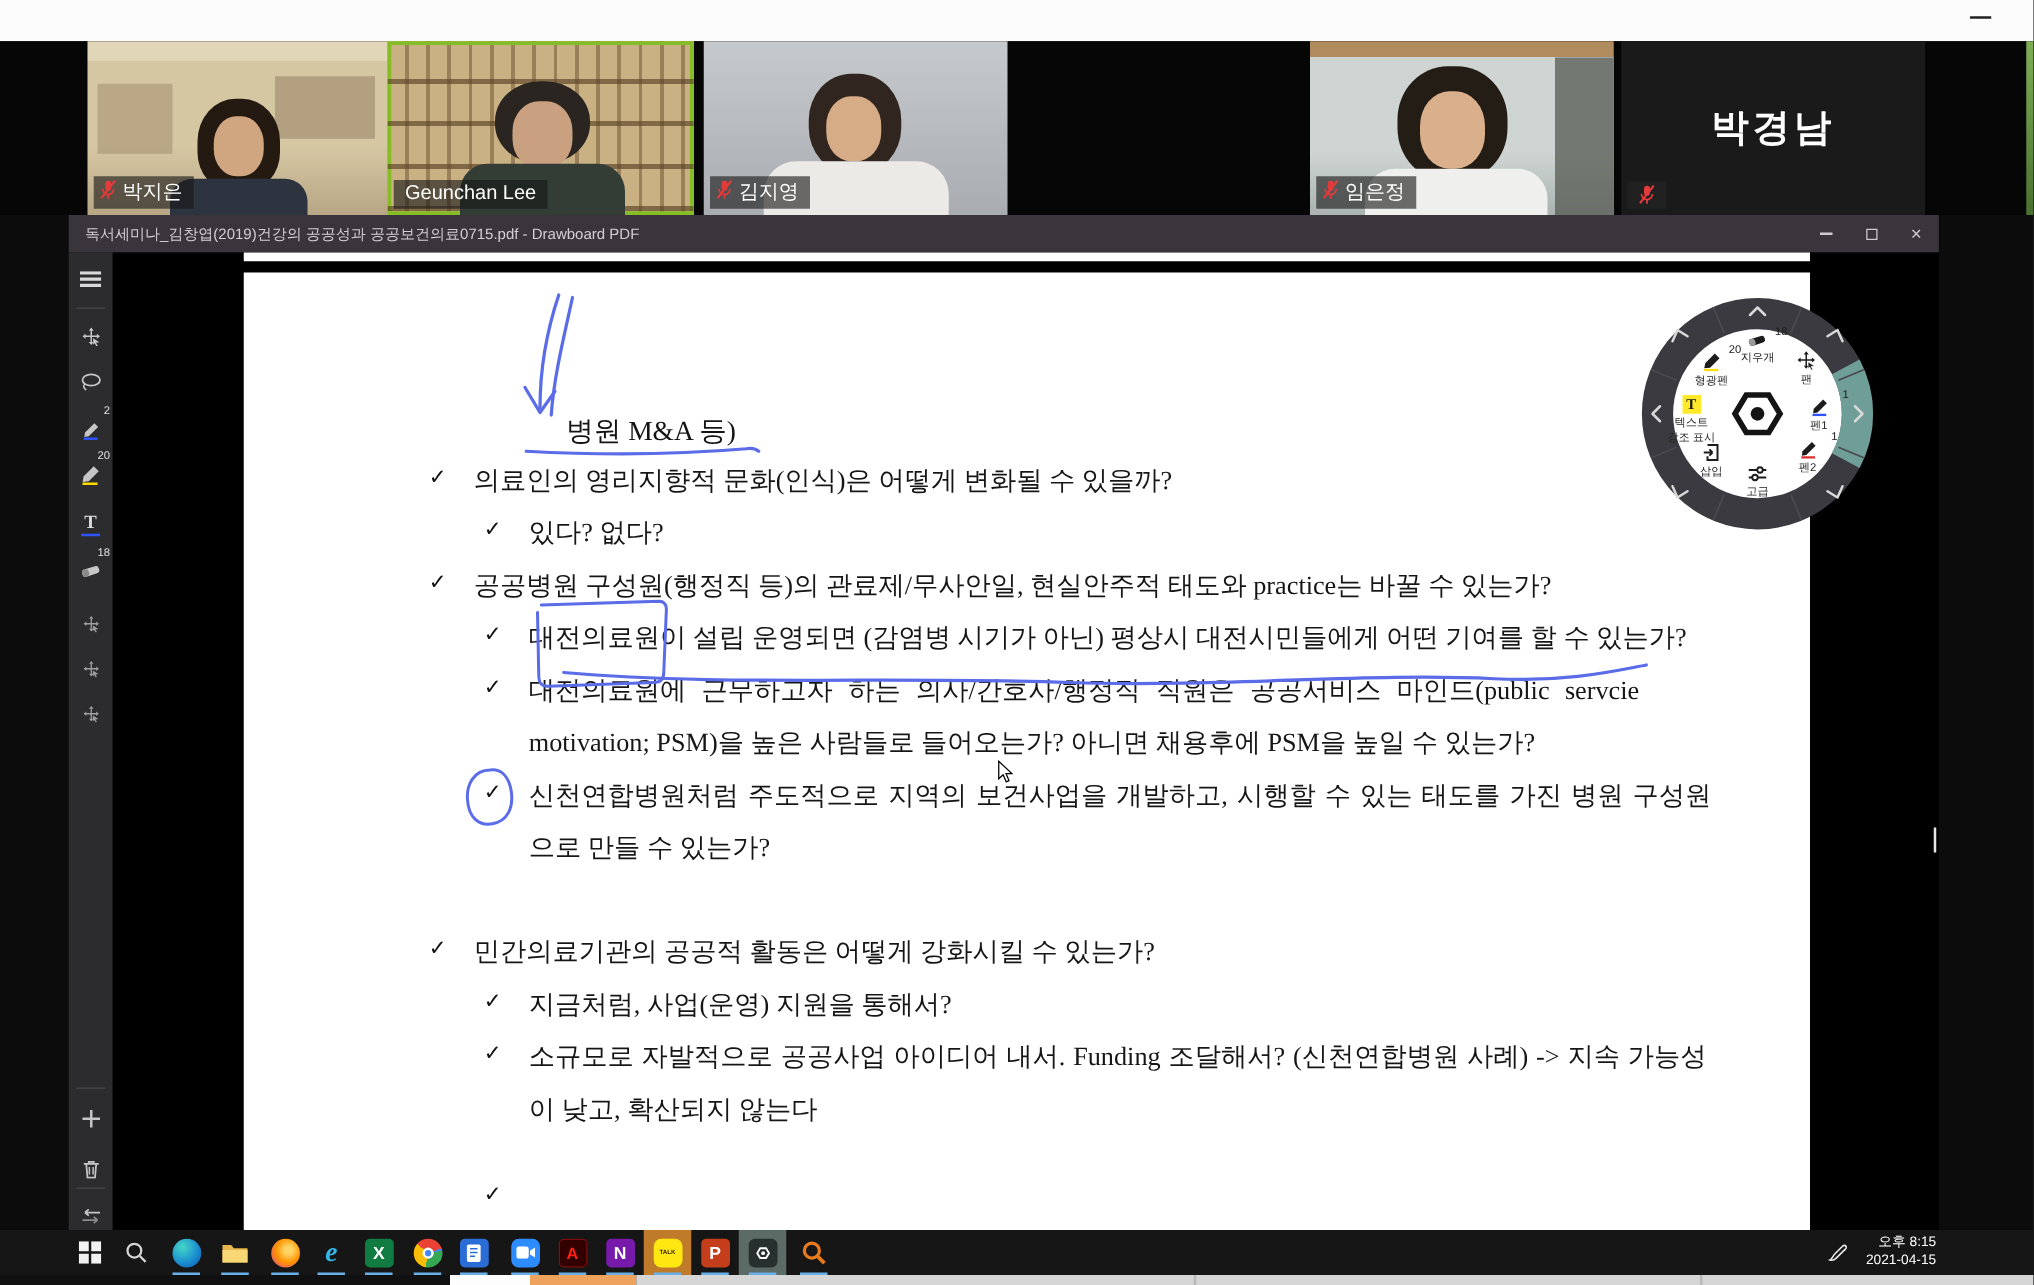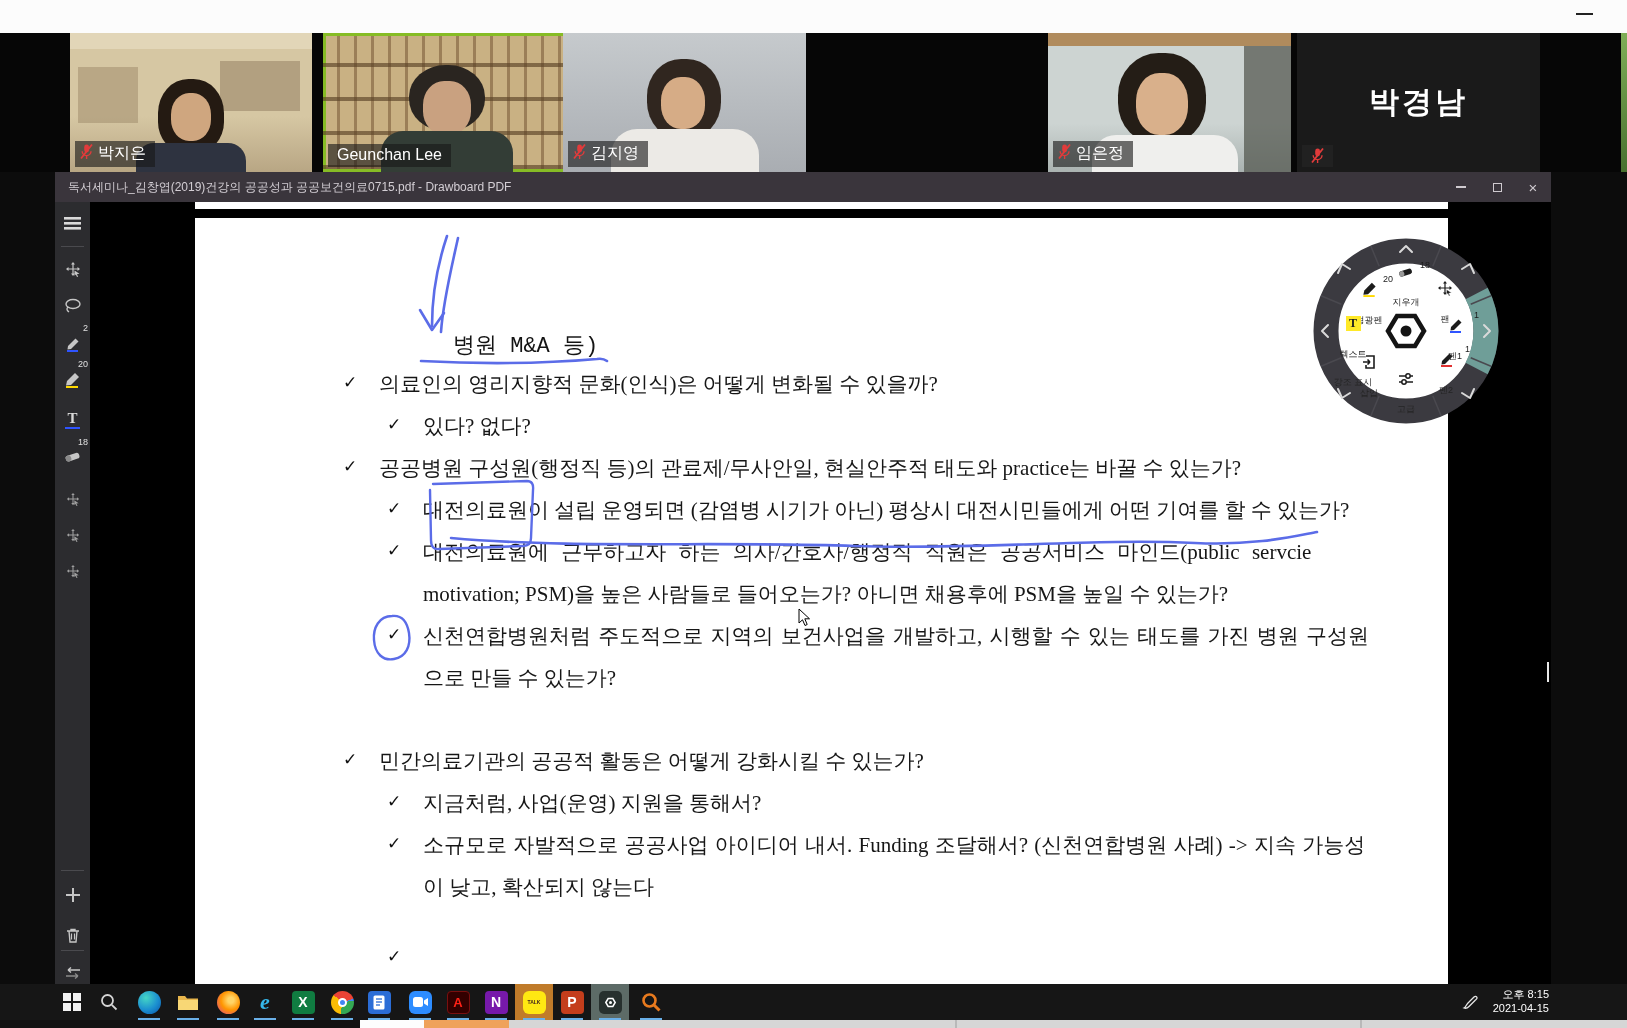--- a/index.html
+++ b/index.html
@@ -43,28 +43,28 @@
 
   
   .page-sliver{position:absolute;left:195px;top:202px;width:1253px;height:7px;background:#fff}
   .page{position:absolute;left:195px;top:218px;width:1253px;height:766px;background:#fff}
   .doc-line{position:absolute;left:0;width:1253px;height:30px;color:#161616}
   .doc-line .bullet{position:absolute;font-size:17px;color:#111;font-family:"DejaVu Sans",sans-serif}
   .doc-line .txt{position:absolute;font-family:Liberation Serif, serif;font-size:21px;white-space:nowrap}
   .b1{left:148px;top:2px}.t1{left:184px}
   .b2{left:192px;top:2px}.t2{left:228px}
   .tc{left:228px}
-  .heading{position:absolute;left:258px;top:112px;font-family:Liberation Mono, monospace;font-size:22px;color:#141414;white-space:nowrap}
+  .heading{position:absolute;left:258px;top:112px;font-family:Liberation Serif, serif;font-size:22px;color:#141414;white-space:nowrap}
   .anno{position:absolute;left:0;top:0;pointer-events:none}
   .ws7{word-spacing:7px}.ws2{word-spacing:2px}.ws1{word-spacing:1px}
 
   
   .radial{position:absolute;left:1311px;top:236px;width:190px;height:190px}
   .ritem{position:absolute;width:52px;display:flex;flex-direction:column;align-items:center;cursor:pointer}
-  .ritem .rlab{font-size:9px;color:#242424;margin-top:18px;white-space:nowrap;line-height:10px;text-align:center}
+  .ritem .rlab{font-size:9px;color:#242424;margin-top:2px;white-space:nowrap;line-height:10px;text-align:center}
   .ritem .rbdg{position:absolute;top:-6px;right:2px;font-size:9px;color:#1c1c1c}
   .thl{width:15px;height:15px;background:#ffe928;display:flex;align-items:center;justify-content:center;
        font-family:"Liberation Serif",serif;font-weight:bold;font-size:12px;color:#202020}
 
   .artifact{position:absolute;left:1547px;top:662px;width:2px;height:20px;background:#e8e8e8}
 
   
   .taskbar{position:absolute;left:0;top:984px;width:1627px;height:36px;background:#161616}
   .tslot{position:absolute;top:0;width:38px;height:36px;display:flex;align-items:center;justify-content:center;cursor:pointer}
   .tslot .ul{position:absolute;bottom:0;left:8px;width:22px;height:2px;background:#6ab0e8}
@@ -104,21 +104,21 @@
               <rect x="4.2" y="1.5" width="4.8" height="8" rx="2.4" fill="#e23b3b"></rect>
               <path d="M2.2 8.2 a4.4 4.4 0 0 0 8.8 0" stroke="#e23b3b" fill="none" stroke-width="1.4"></path>
               <line x1="6.6" y1="13" x2="6.6" y2="16" stroke="#e23b3b" stroke-width="1.4"></line>
               <line x1="1" y1="15.5" x2="12" y2="1.5" stroke="#e23b3b" stroke-width="1.8"></line>
             </svg>
         </span>
         <span>박지은</span>
       </div>
     </div>
 
-    <div class="vtile active" style="left:323px;width:245px;background:repeating-linear-gradient(90deg,#c9b183 0 14px,#9b7f58 14px 17px),#c9b183">
+    <div class="vtile active" style="left:310px;width:245px;background:repeating-linear-gradient(90deg,#c9b183 0 14px,#9b7f58 14px 17px),#c9b183">
       <div class="deco" style="left:0;top:0;width:245px;height:139px;background:repeating-linear-gradient(180deg,rgba(0,0,0,0) 0 30px,rgba(90,66,38,.65) 30px 34px)"></div>
       <div class="deco" style="left:86px;top:32px;width:76px;height:66px;background:#2a2520;border-radius:48%"></div>
       <div class="deco" style="left:100px;top:48px;width:48px;height:54px;background:#c9a180;border-radius:44%"></div>
       <div class="deco" style="left:58px;top:98px;width:132px;height:41px;background:#333d36;border-radius:22px 22px 0 0"></div>
       <div class="vlabel nomic">
         <span>Geunchan Lee</span>
       </div>
     </div>
 
     <div class="vtile" style="left:563px;width:243px;background:linear-gradient(180deg,#c6cacd,#a9adb2)">

